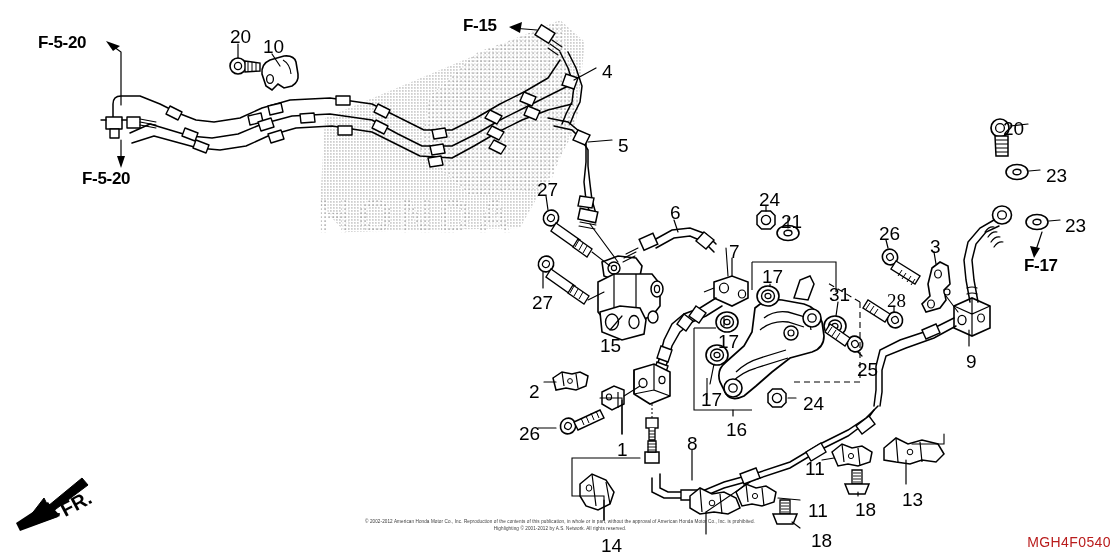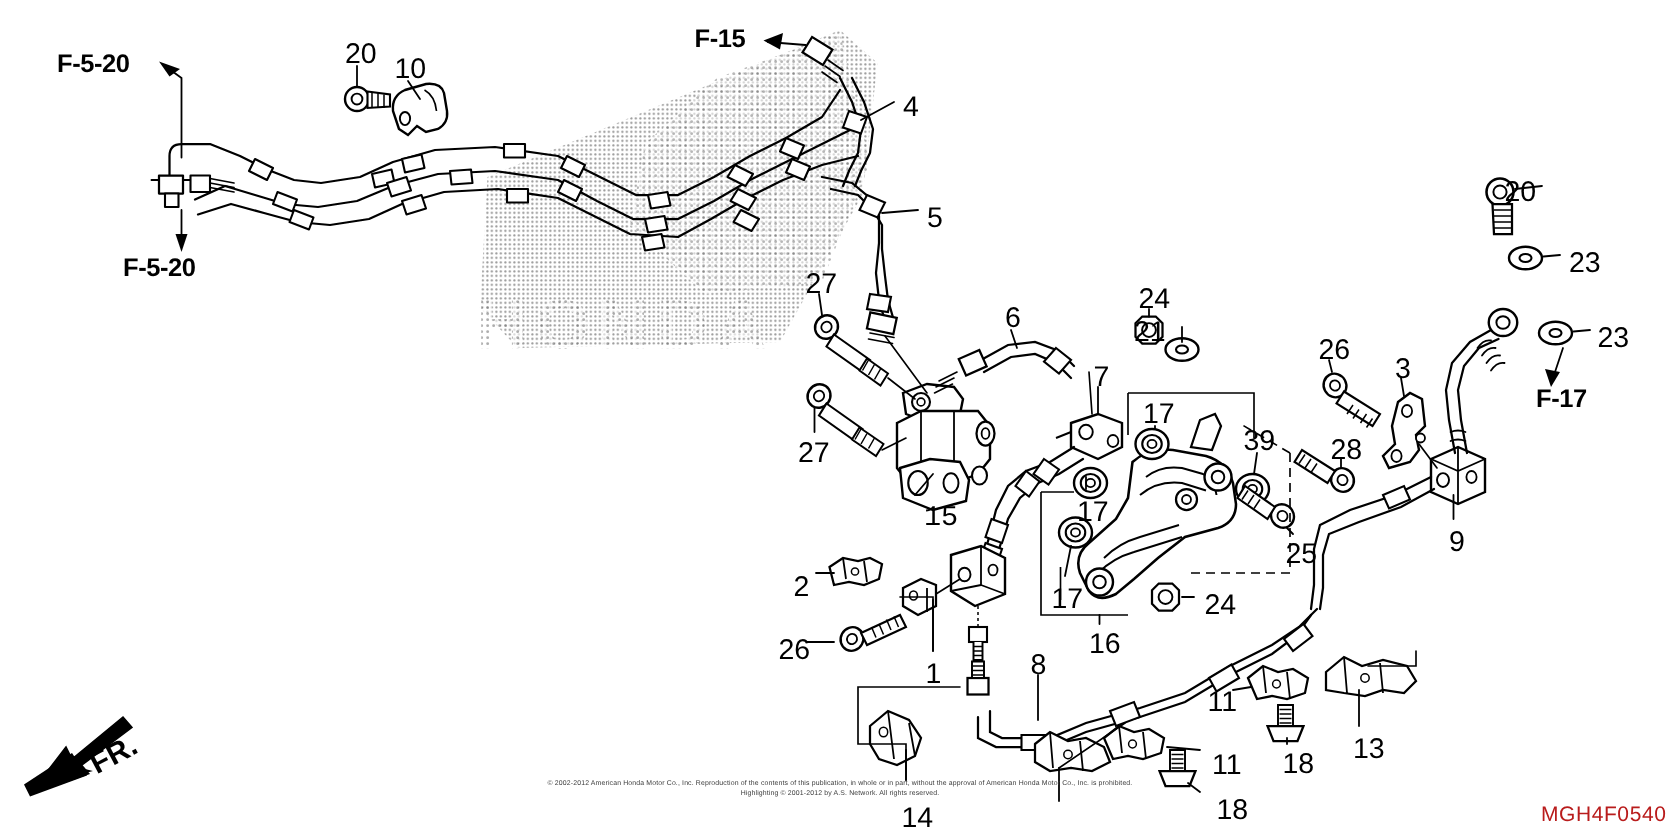--- a/index.html
+++ b/index.html
@@ -589,30 +589,30 @@
       <div class="callout" style="left: 263px; top: 37px;">10</div>
       <div class="callout" style="left: 602px; top: 62px;">4</div>
       <div class="callout" style="left: 618px; top: 136px;">5</div>
       <div class="callout" style="left: 1003px; top: 119px;">20</div>
       <div class="callout" style="left: 1046px; top: 166px;">23</div>
       <div class="callout" style="left: 1065px; top: 216px;">23</div>
       <div class="callout" style="left: 537px; top: 180px;">27</div>
       <div class="callout" style="left: 532px; top: 293px;">27</div>
       <div class="callout" style="left: 670px; top: 203px;">6</div>
       <div class="callout" style="left: 759px; top: 190px;">24</div>
-      <div class="callout" style="left: 756px; top: 212px; text-align: right;">21</div>
+      <div class="callout" style="left: 781px; top: 212px; text-align: right;">21</div>
       <div class="callout" style="left: 879px; top: 224px;">26</div>
       <div class="callout" style="left: 930px; top: 237px;">3</div>
       <div class="callout" style="left: 729px; top: 242px;">7</div>
       <div class="callout" style="left: 762px; top: 267px;">17</div>
-      <div class="callout" style="left: 829px; top: 285px;">39</div>
-      <div class="callout" style="left: 887px; top: 291px;">28</div>
+      <div class="callout" style="left: 829px; top: 285px;">31</div>
+      <div class="callout" style="left: 887px; top: 291px; font-family: Liberation Serif, serif;">28</div>
       <div class="callout" style="left: 718px; top: 332px;">17</div>
       <div class="callout" style="left: 701px; top: 390px;">17</div>
-      <div class="callout" style="left: 616px; top: 336px; font-family: Liberation Mono, monospace;">15</div>
+      <div class="callout" style="left: 600px; top: 336px;">15</div>
       <div class="callout" style="left: 857px; top: 360px;">25</div>
       <div class="callout" style="left: 966px; top: 352px;">9</div>
       <div class="callout" style="left: 803px; top: 394px;">24</div>
       <div class="callout" style="left: 726px; top: 420px;">16</div>
       <div class="callout" style="left: 529px; top: 382px;">2</div>
       <div class="callout" style="left: 519px; top: 424px;">26</div>
       <div class="callout" style="left: 617px; top: 440px;">1</div>
       <div class="callout" style="left: 687px; top: 434px;">8</div>
       <div class="callout" style="left: 805px; top: 459px;">11</div>
       <div class="callout" style="left: 808px; top: 501px;">11</div>

